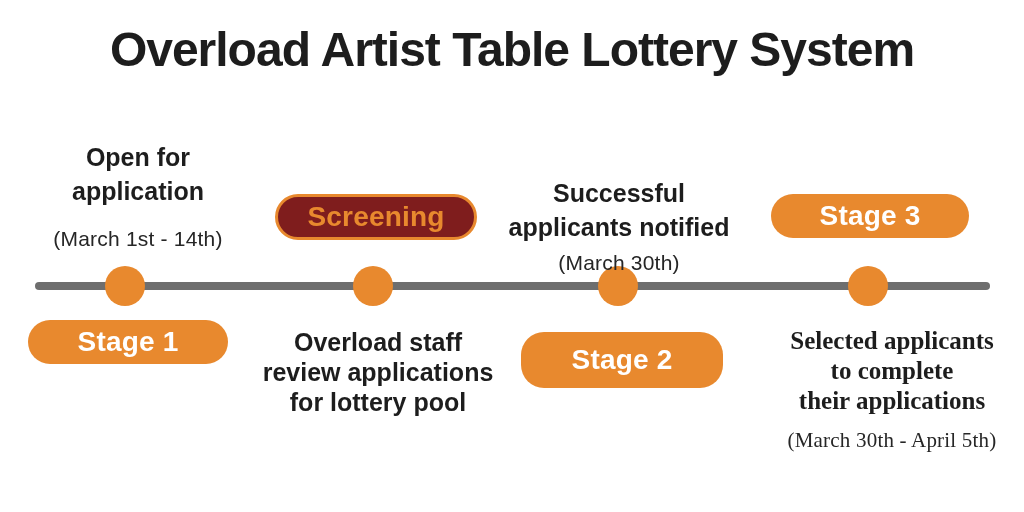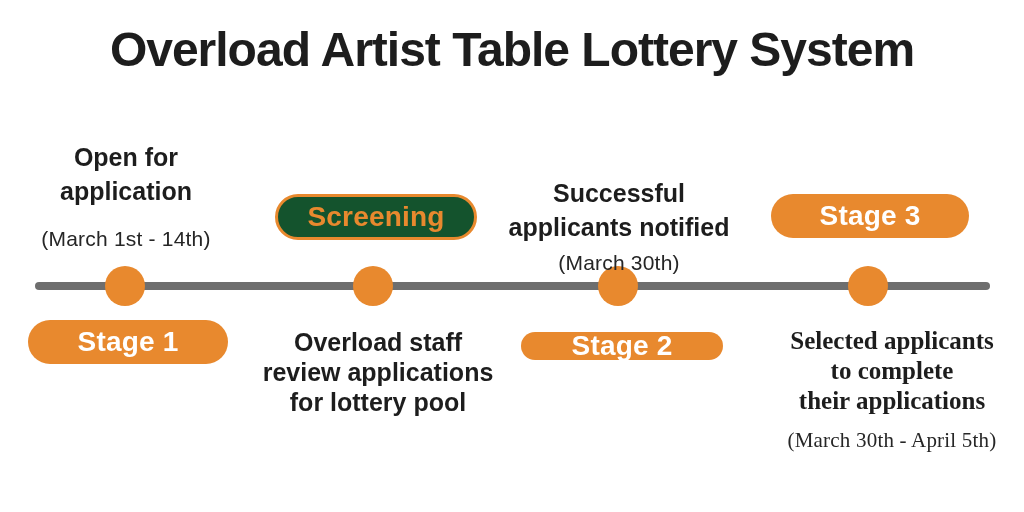--- a/index.html
+++ b/index.html
@@ -31,33 +31,33 @@
   .heading { font-size: 25px; font-weight: 700; line-height: 1.34; }
   .desc    { font-size: 25px; font-weight: 700; line-height: 1.2; }
   .date    { font-size: 21px; font-weight: 400; line-height: 1.2; color: #262626; letter-spacing: .2px; }
 
   .pill {
     position: absolute; display: flex; align-items: center; justify-content: center;
     box-sizing: border-box; border-radius: 23px; font-size: 28px; font-weight: 700;
     letter-spacing: .2px;
   }
   .pill-solid   { background: var(--accent-orange, #e8892e); color: var(--pill-text-white, #ffffff); }
-  .pill-outline { background: #14532d; border: 3px solid var(--accent-orange, #e8892e); color: var(--accent-orange, #e8892e); }
+  .pill-outline { background: #7f1d1d; border: 3px solid var(--accent-orange, #e8892e); color: var(--accent-orange, #e8892e); }
 
   
-  .m1-above { left: 20px;  top: 141px; width: 212px; }
+  .m1-above { left: 32px;  top: 141px; width: 212px; }
   .m1-date  { margin-top: 18px; }
   .m1-pill  { left: 28px;  top: 320px; width: 200px; height: 44px; }
   
   .m2-pill  { left: 275px; top: 194px; width: 202px; height: 46px; }
   .m2-desc  { left: 236px; top: 327px; width: 284px; }
   
   .m3-above { left: 483px; top: 140px; width: 272px; margin-top: 37px; }
   .m3-date  { margin-top: 6px; }
-  .m3-pill  { left: 521px; top: 332px; width: 202px; height: 28px; }
+  .m3-pill  { left: 521px; top: 332px; width: 202px; height: 56px; }
   
   .m4-pill  { left: 771px; top: 194px; width: 198px; height: 44px; }
   .m4-below { left: 746px; top: 326px; width: 292px; font-family: Liberation Serif, serif; }
   .m4-date  { margin-top: 12px; }
 </style>
 </head>
 <body>
 
 <div class="canvas">
 

